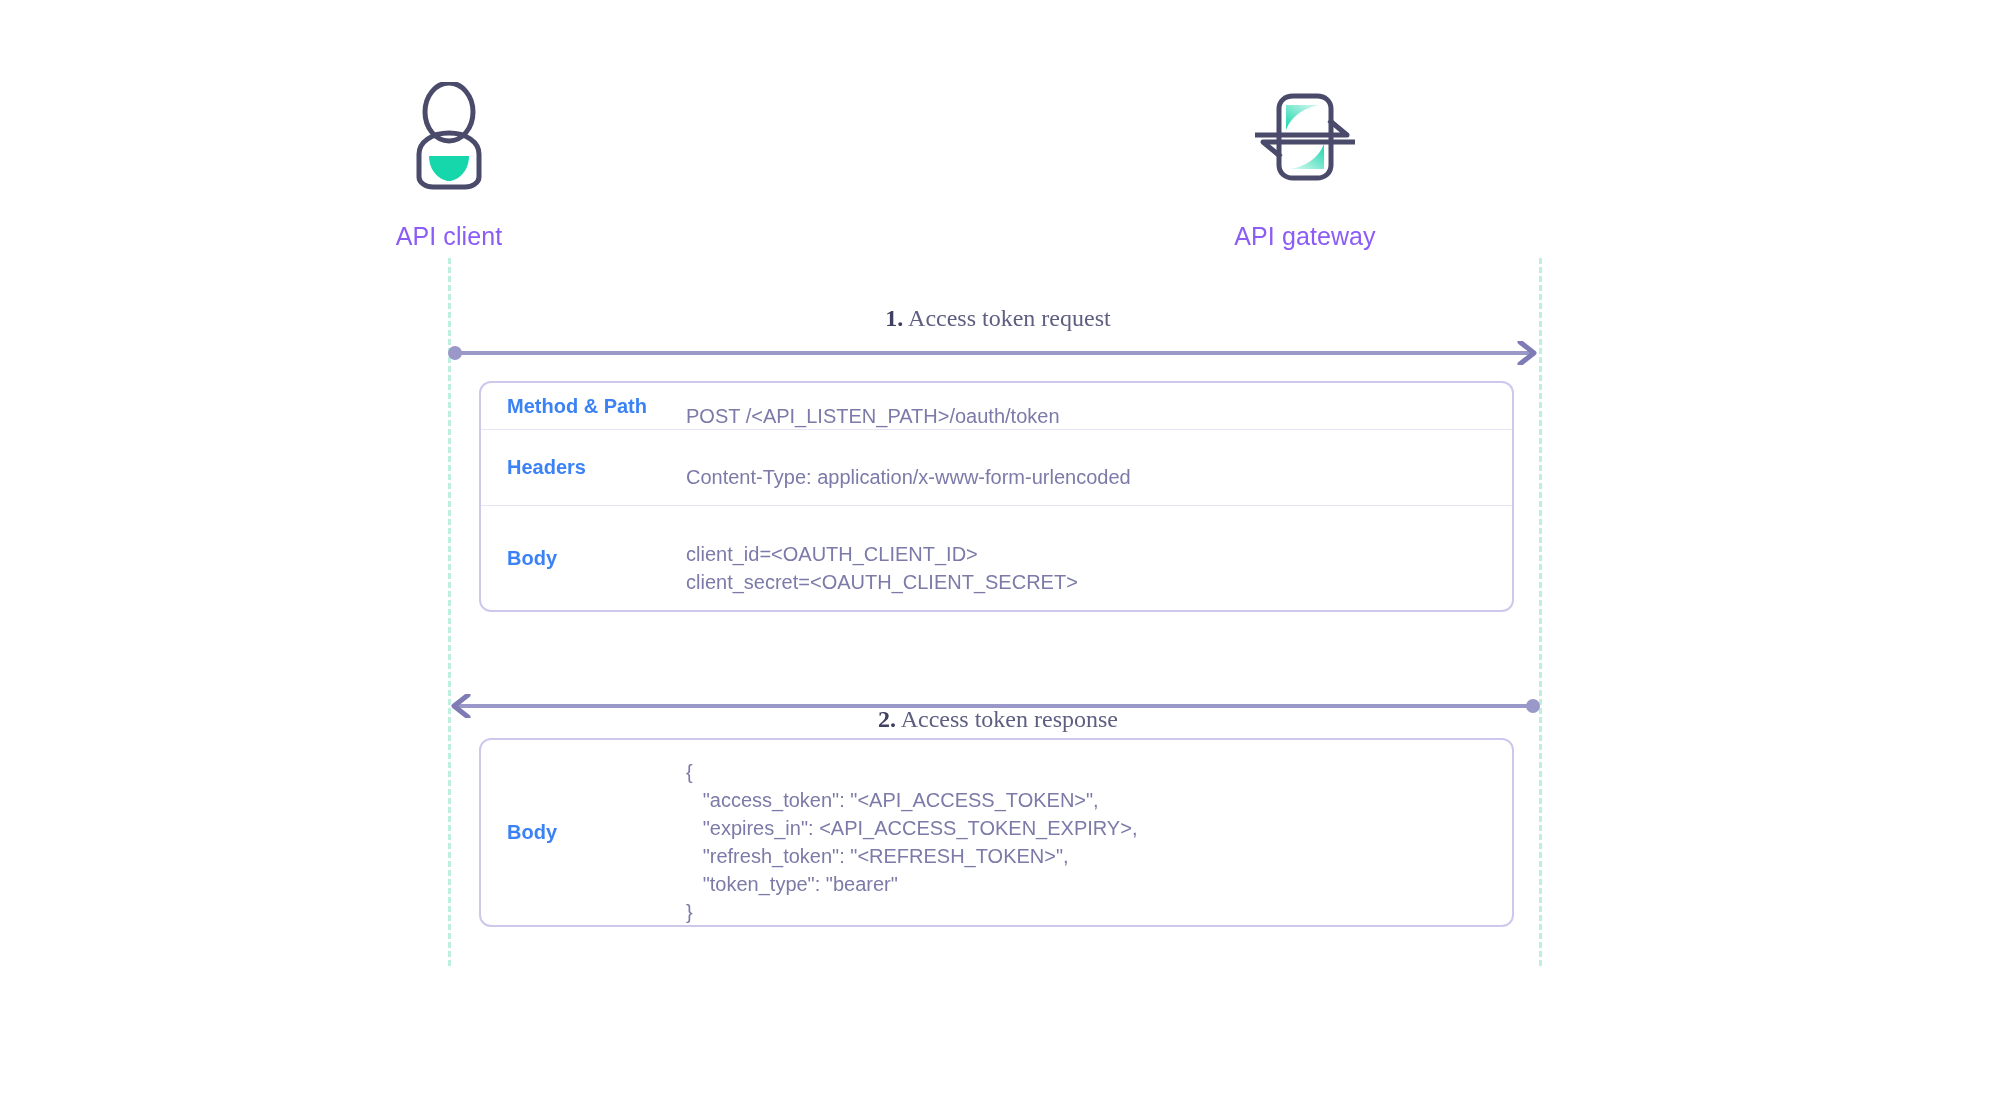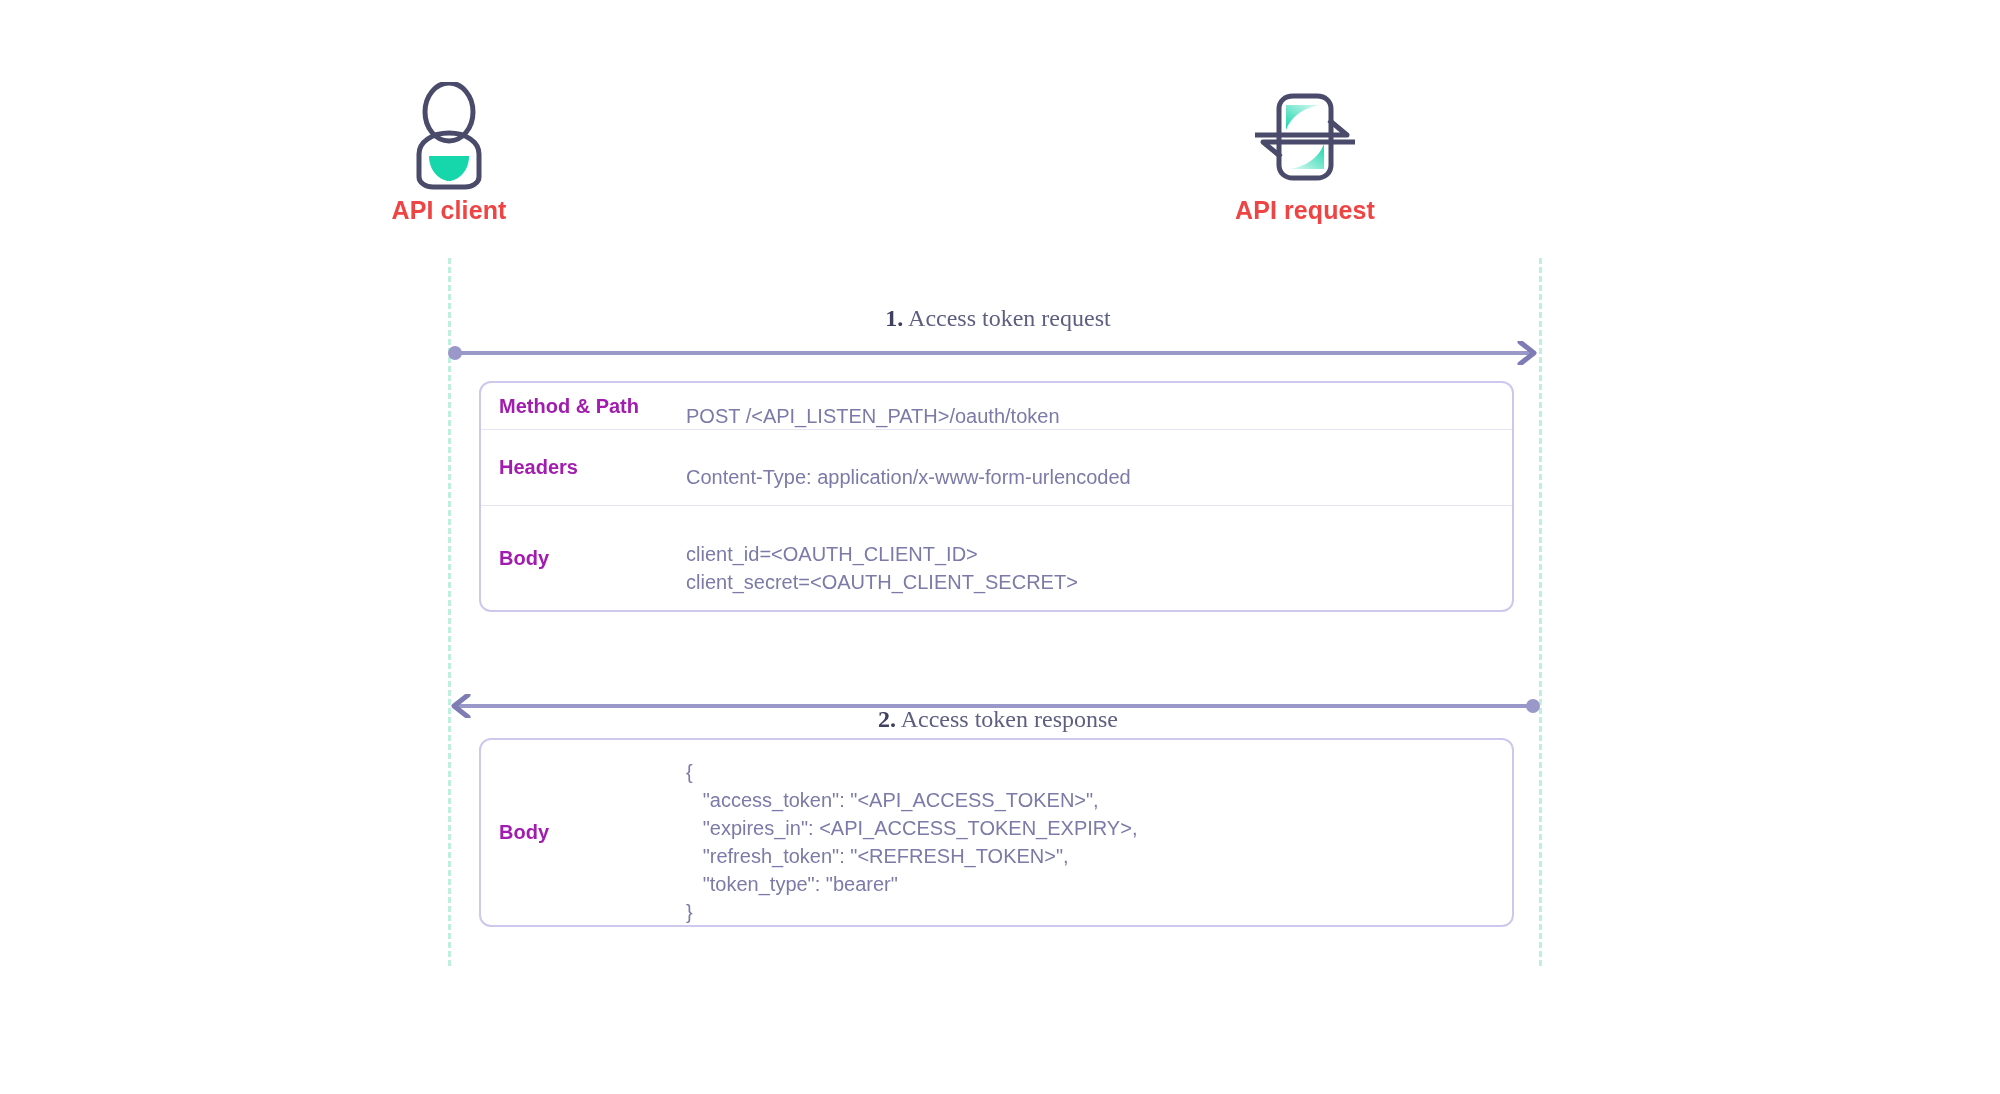--- a/index.html
+++ b/index.html
@@ -29,24 +29,24 @@
     width: 300px;
     text-align: center;
   }
   .actor-icon {
     height: 118px;
     display: flex;
     align-items: center;
     justify-content: center;
   }
   .actor-label {
-    margin-top: 0;
+    margin-top: 26px;
     font-size: 25px;
-    font-weight: bold;
-    color: #ef4444;
+    font-weight: normal;
+    color: #8b5cf6;
     letter-spacing: 0.1px;
   }
   #actor-client  { left: 299px; top: 78px; }
   #actor-gateway { left: 1155px; top: 78px; }
 
   
   .lifeline {
     position: absolute;
     top: 258px;
     width: 0;
@@ -100,25 +100,25 @@
     display: flex;
     align-items: center;
     border-bottom: 1px solid #e7e5f4;
     box-sizing: border-box;
   }
   .detail-row:last-child { border-bottom: none; }
 
   .row-key {
     width: 205px;
     flex: 0 0 205px;
-    padding-left: 18px;
+    padding-left: 26px;
     box-sizing: border-box;
     font-size: 20px;
     font-weight: bold;
-    color: #a21caf;
+    color: #3b82f6;
   }
   .row-val {
     flex: 1 1 auto;
     font-size: 20px;
     color: #7b7aa8;
     line-height: 28px;
     padding-right: 20px;
     margin-top: 19px;
   }
   .row-val .vline { display: block; white-space: pre; }
@@ -157,21 +157,21 @@
             <stop offset="100%" stop-color="#16d6ab" stop-opacity="0.12"></stop>
           </linearGradient>
         </defs>
         <path d="M26 23 C26 15 32 10 40 10 L64 10 C72 10 78 15 78 23 L78 79 C78 87 72 92 64 92 L40 92 C32 92 26 87 26 79 Z" stroke="#4a4a6a" stroke-width="5" fill="none"></path>
         <path d="M33 19 L68 19 C52 21 38 30 33 44 Z" fill="url(#tealA)"></path>
         <path d="M71 83 L36 83 C52 81 66 72 71 58 Z" fill="url(#tealB)"></path>
         <path d="M2 49 L94 49 L76 34" stroke="#4a4a6a" stroke-width="5" fill="none" stroke-linejoin="round"></path>
         <path d="M102 56 L10 56 L28 71" stroke="#4a4a6a" stroke-width="5" fill="none" stroke-linejoin="round"></path>
       </svg>
     </div>
-    <div class="actor-label">API request</div>
+    <div class="actor-label">API gateway</div>
   </div>
 
   <div class="lifeline" id="lifeline-client"></div>
   <div class="lifeline" id="lifeline-gateway"></div>
 
   <div class="step-label" id="step-1-label">
     <span class="step-num">1.</span>
     <span>Access token request</span>
   </div>
 

